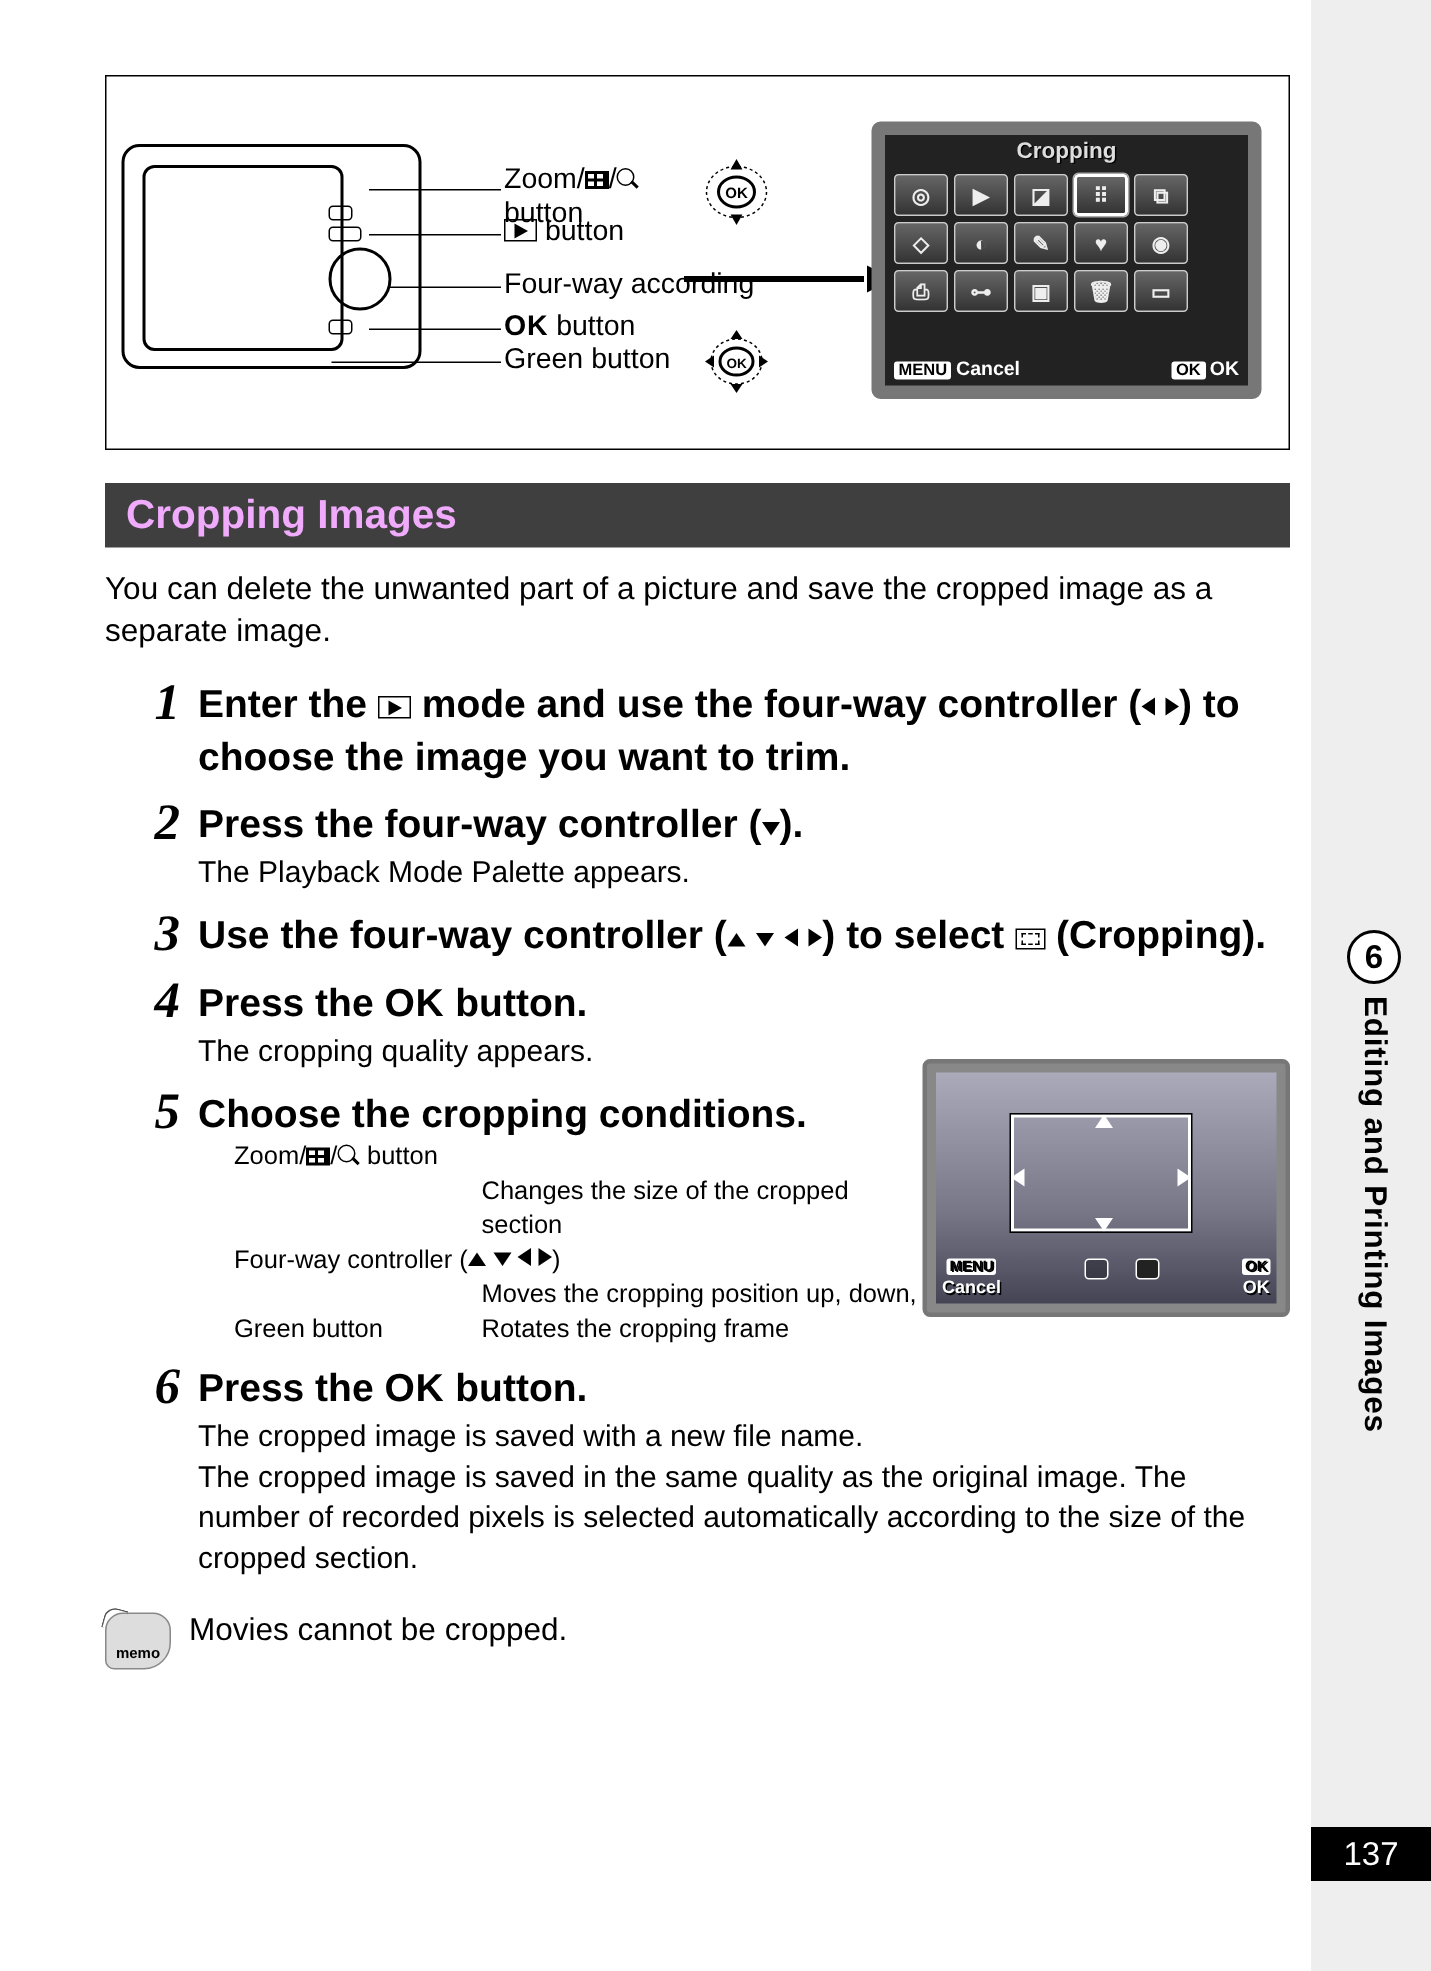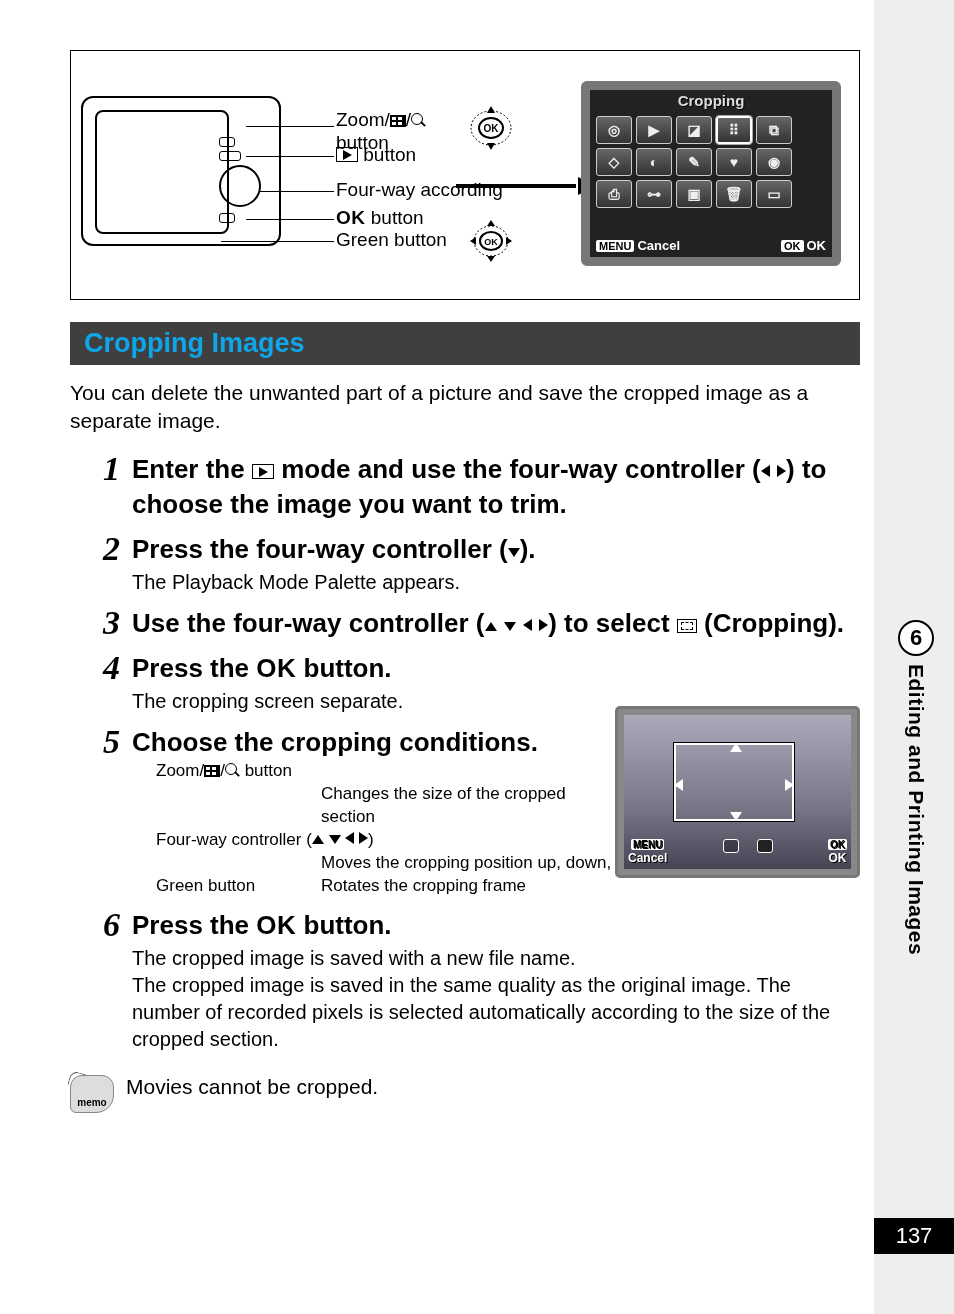--- a/index.html
+++ b/index.html
@@ -200,21 +200,21 @@
     right: 0; top: -2px;
     width: 0; height: 0;
     border-left: 18px solid #000;
     border-top: 9px solid transparent;
     border-bottom: 9px solid transparent;
   }
 
   
   .section-bar {
     background: #3f3f3f;
-    color: #0ea5e9;
+    color: #f0abfc;
     font-size: 27px;
     font-weight: bold;
     padding: 6px 14px;
     margin-bottom: 14px;
   }
   .intro {
     font-size: 21px;
     line-height: 1.35;
     margin-bottom: 16px;
   }
@@ -561,21 +561,21 @@
       <div class="step-head">
         <span>Use the four-way controller (</span><span class="tri-inline tri-u"></span> <span class="tri-inline tri-d"></span> <span class="tri-inline tri-l"></span> <span class="tri-inline tri-r"></span><span>) to select </span><span class="crop-icon"></span><span> (Cropping).</span>
       </div>
     </li>
 
     <li class="step">
       <span class="num">4</span>
       <div class="step-head">
         <span>Press the </span><span class="ok-btn-text">OK</span><span> button.</span>
       </div>
-      <div class="step-sub">The cropping screen separate.</div>
+      <div class="step-sub">The cropping quality appears.</div>
     </li>
 
     <li class="step">
       <span class="num">5</span>
       <div class="step-head">Choose the cropping conditions.</div>
       <div class="step5-detail" style="max-width:440px;">
         <div>
           <span>Zoom/</span><span class="thumb-icon"></span>/<span class="mag-icon"></span><span> button</span>
         </div>
         <div class="step5-sub">Changes the size of the cropped section</div>

